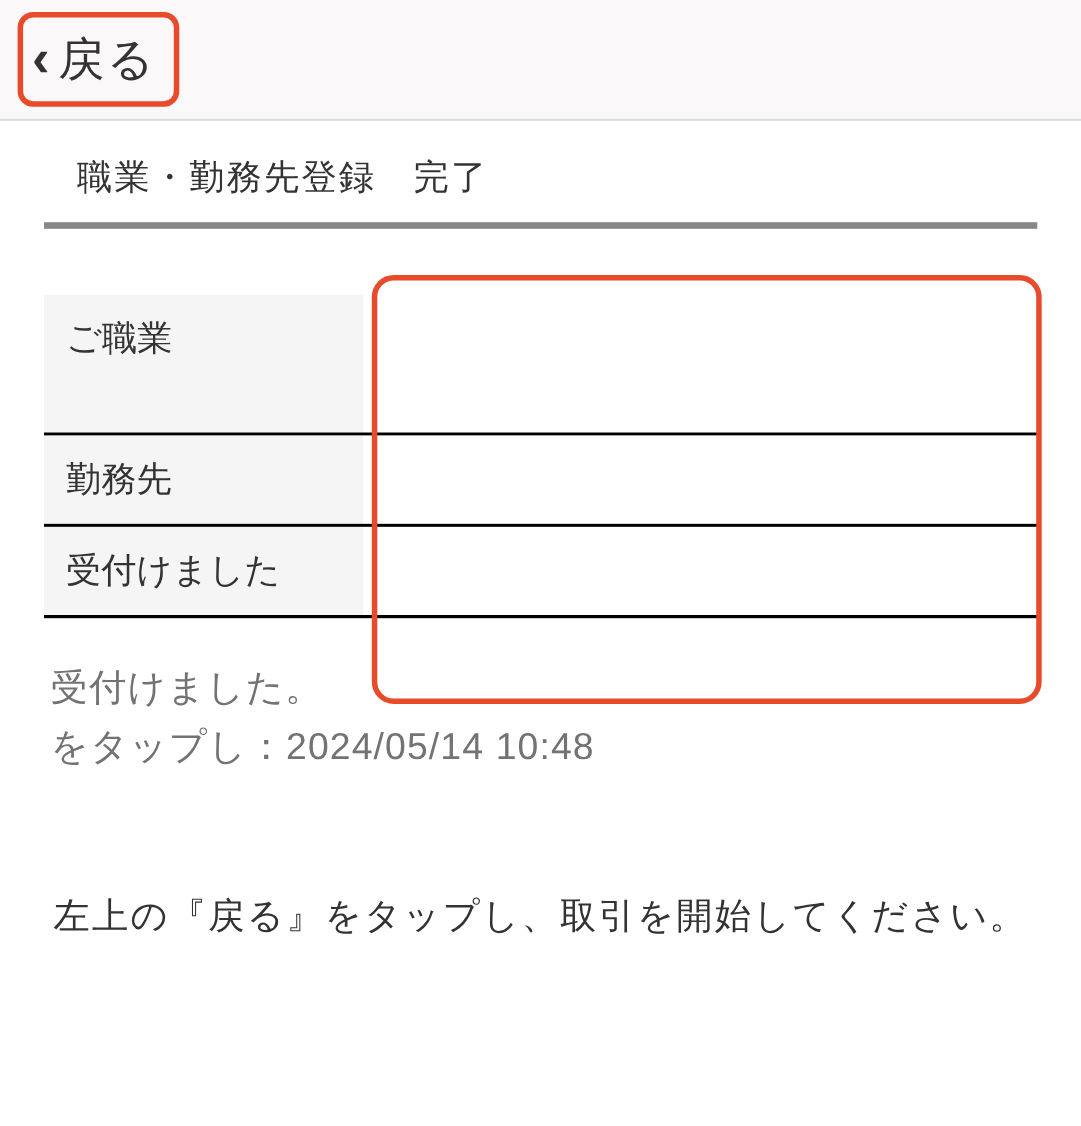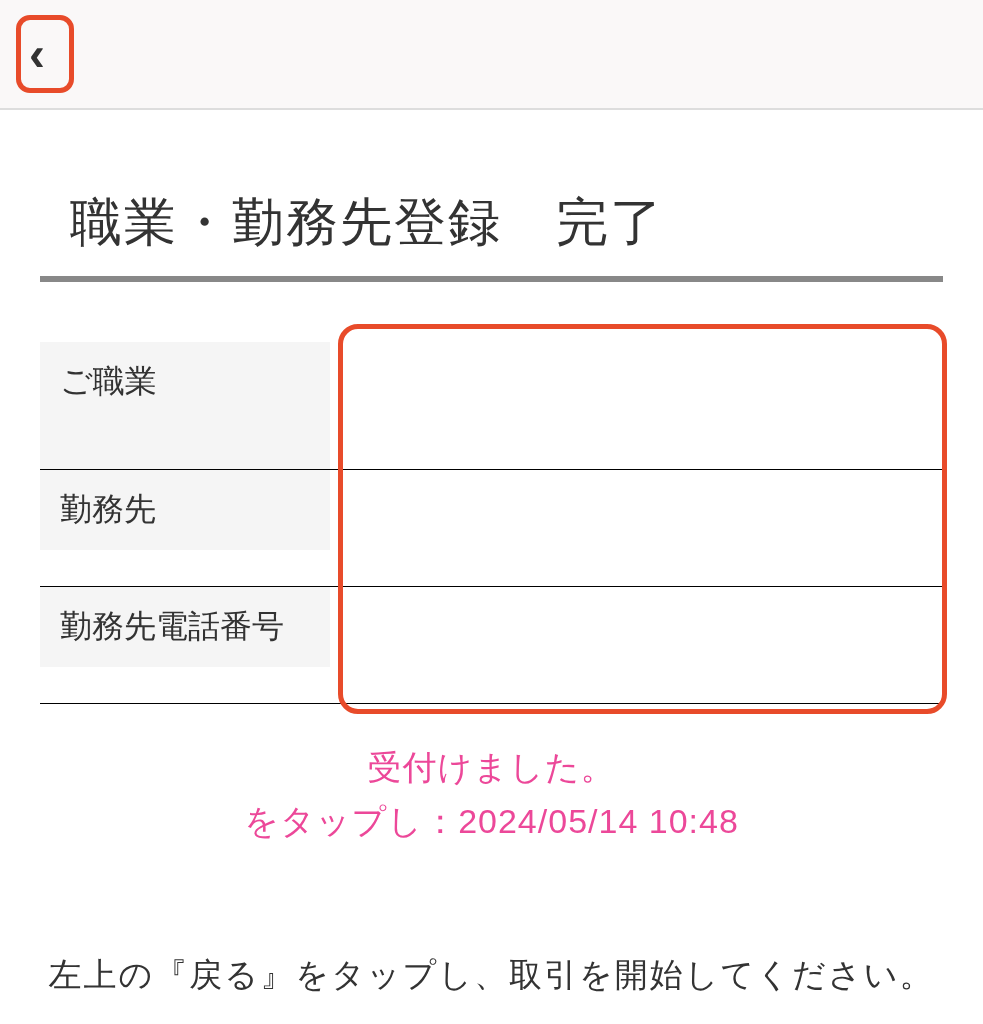--- a/index.html
+++ b/index.html
@@ -36,26 +36,25 @@
     }
     .back-button .label {
       font-size: 42px;
       color: #333;
       letter-spacing: 2px;
     }
     .content {
       padding: 30px 30px 0 30px;
     }
     .page-title {
-      font-size: 52px;
+      font-size: 32px;
       font-weight: 400;
       padding: 0 40px 18px 40px;
       color: #333;
       letter-spacing: 2px;
-      margin-top: 48px;
     }
     .title-underline {
       height: 6px;
       background: #888;
       margin: 0 10px 60px 10px;
     }
     .form-area {
       position: relative;
       margin: 0 10px;
     }
@@ -65,84 +64,84 @@
       left: 298px;
       right: -4px;
       height: 390px;
       border: 5px solid #e84b2a;
       border-radius: 20px;
       pointer-events: none;
     }
     .form-row {
       display: flex;
       align-items: stretch;
-      border-bottom: 1px solid #000000;
+      border-bottom: 3px solid #000000;
     }
     .form-row.first {
       min-height: 128px;
     }
     .form-label {
       width: 290px;
       background: #f5f5f5;
       font-size: 32px;
       color: #333;
       padding: 18px 20px;
       display: flex;
       align-items: flex-start;
     }
     .form-value {
       flex: 1;
       background: #fff;
       padding: 18px 20px;
       font-size: 30px;
     }
-    .form-row.normal { min-height: 72px; flex-direction: column; }
+    .form-row.normal { min-height: 72px; }
     .status-area {
       margin: 36px 16px 0 16px;
       font-size: 34px;
       line-height: 1.6;
-      color: #ec4899;
+      color: #737373;
       letter-spacing: 1px;
-      text-align: center;
     }
     .info-text {
       text-align: center;
       margin-top: 80px;
       font-size: 33px;
       line-height: 2.8;
       color: #333;
       letter-spacing: 2px;
     }
   </style>
 </head>
 <body>
 
 <div class="header">
   <div class="back-button">
     <span class="chevron">‹</span>
+    <span class="label">戻る</span>
   </div>
 </div>
 
 <div class="content">
   <div class="page-title">職業・勤務先登録　完了</div>
   <div class="title-underline"></div>
 
   <div class="form-area">
     <div class="highlight-box"></div>
 
     <div class="form-row first">
       <div class="form-label">ご職業</div>
       <div class="form-value"></div>
     </div>
     <div class="form-row normal">
       <div class="form-label">勤務先</div>
       <div class="form-value"></div>
     </div>
     <div class="form-row normal">
-      <div class="form-label">勤務先電話番号</div>
+      <div class="form-label">受付けました</div>
       <div class="form-value"></div>
     </div>
   </div>
 
   <div class="status-area">
     <div>受付けました。</div>
     <div>
       <span>をタップし：</span><span>2024/05/14 10:48</span>
     </div>
   </div>

